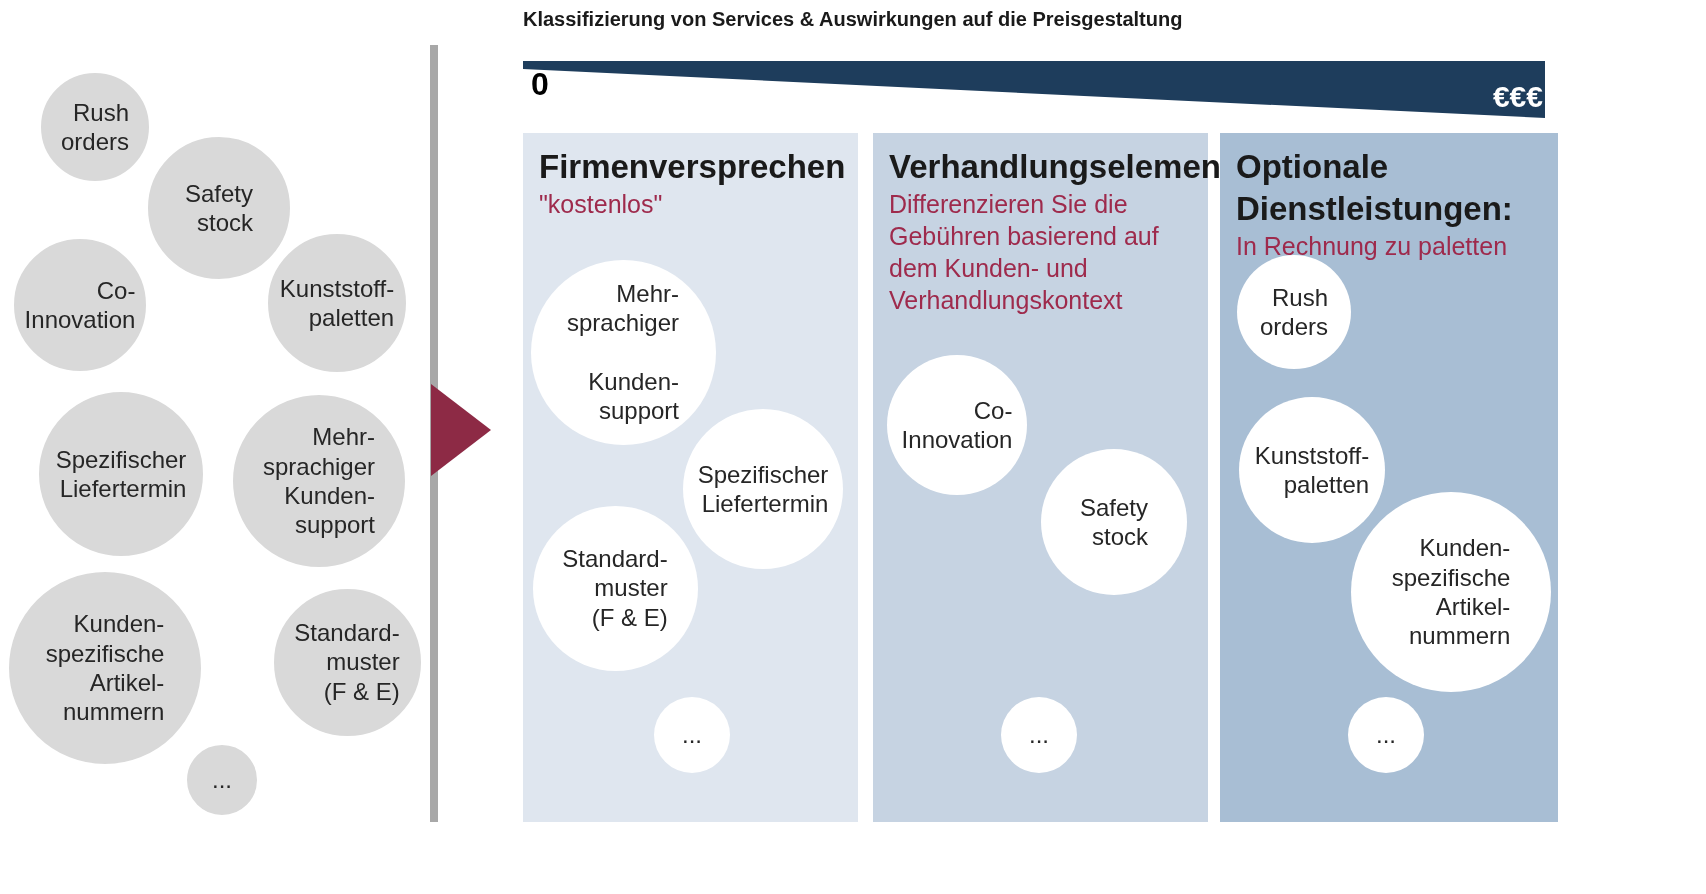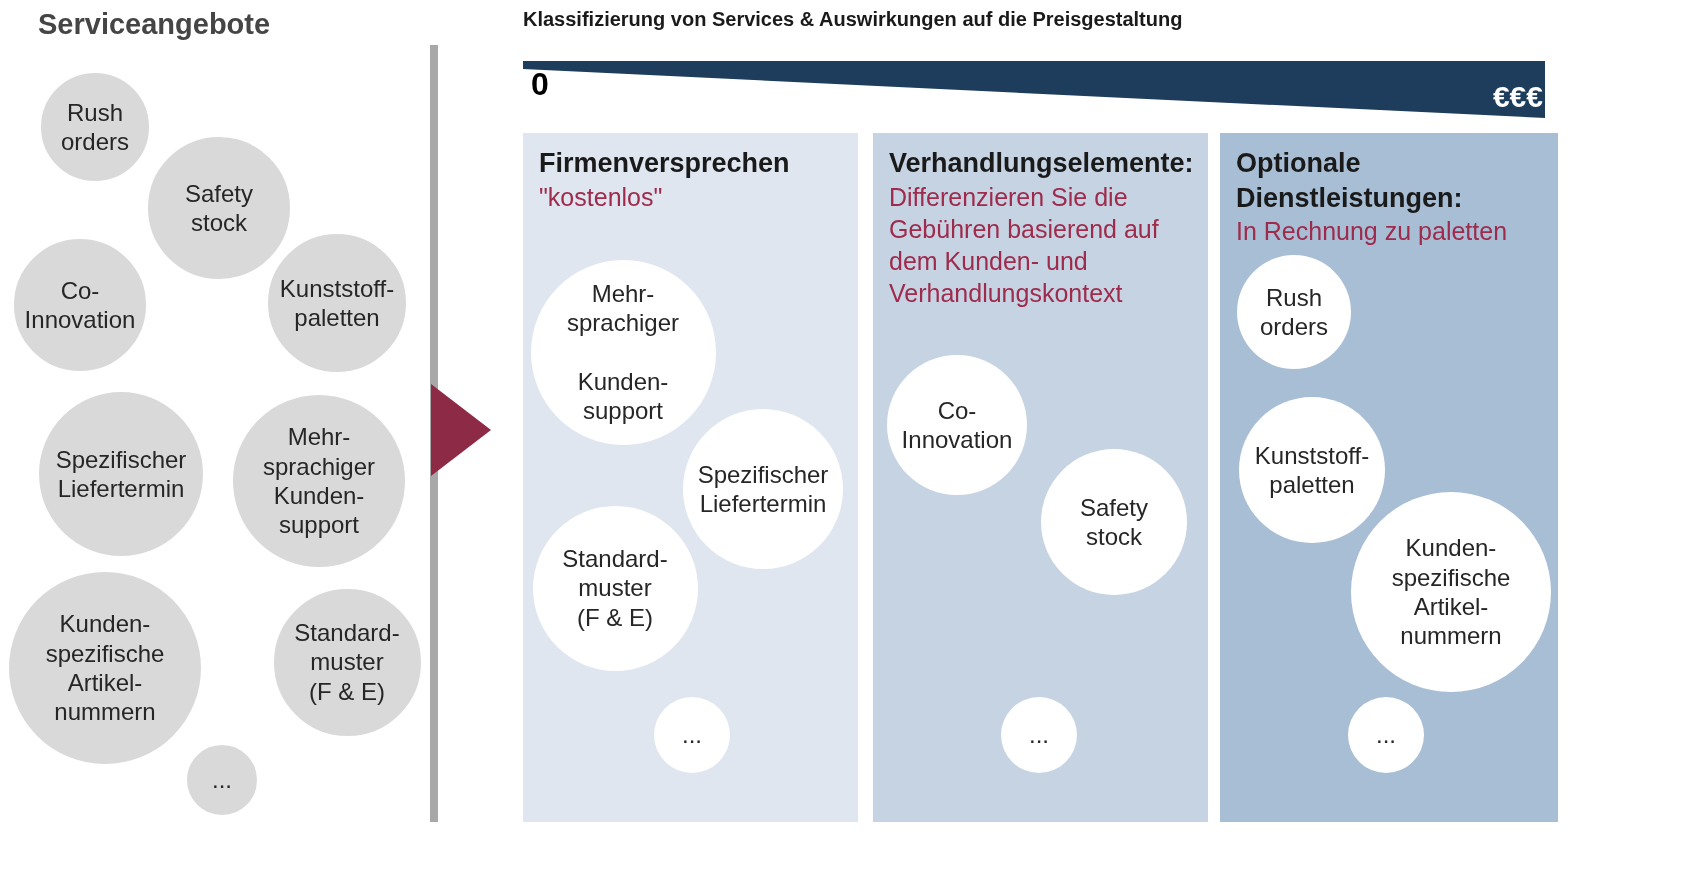--- a/index.html
+++ b/index.html
@@ -43,45 +43,44 @@
     position:absolute;left:1465px;top:80px;width:78px;text-align:right;
     font-size:30px;font-weight:bold;color:#ffffff;
   }
 
   .panel{position:absolute;top:133px;height:689px;box-sizing:border-box;padding:13px 16px 0 16px;}
   .panel.p1{left:523px;width:335px;background:var(--panel1-bg,#dfe6ef);}
   .panel.p2{left:873px;width:335px;background:var(--panel2-bg,#c6d3e2);}
   .panel.p3{left:1220px;width:338px;background:var(--panel3-bg,#a8bed4);}
 
   .ptitle{
-    font-size:27px;font-weight:bold;color:#1a1a1a;line-height:1.28;
+    font-size:33px;font-weight:bold;color:#1a1a1a;line-height:1.28;
     white-space:pre-line;
   }
   .psub{
     font-size:25px;color:var(--accent-maroon,#9e2a4c);line-height:1.28;
     white-space:pre-line;
   }
 
   #bubbles-layer{position:absolute;left:0;top:0;width:100%;height:100%;}
   .bubble{
     position:absolute;border-radius:50%;
     display:flex;align-items:center;justify-content:center;
-    text-align:center;white-space:pre-line;
+    text-align:right;white-space:pre-line;
     font-size:24px;line-height:1.22;color:#262626;
     box-sizing:border-box;
   }
   .bubble.gray{background:var(--left-bubble,#d9d9d9);border:4px solid #ffffff;}
   .bubble.white{background:var(--white-bubble,#ffffff);}
 </style>
 </head>
 <body>
 
 <div id="stage">
 
-  <div class="h-left">Serviceangebote</div>
 
   <div class="divider"></div>
   <div class="arrow"></div>
 
   <div class="h-right">Klassifizierung von Services &amp; Auswirkungen auf die Preisgestaltung</div>
 
   <div class="wedge"></div>
   <div class="zero">0</div>
   <div class="euro">€€€</div>
 

